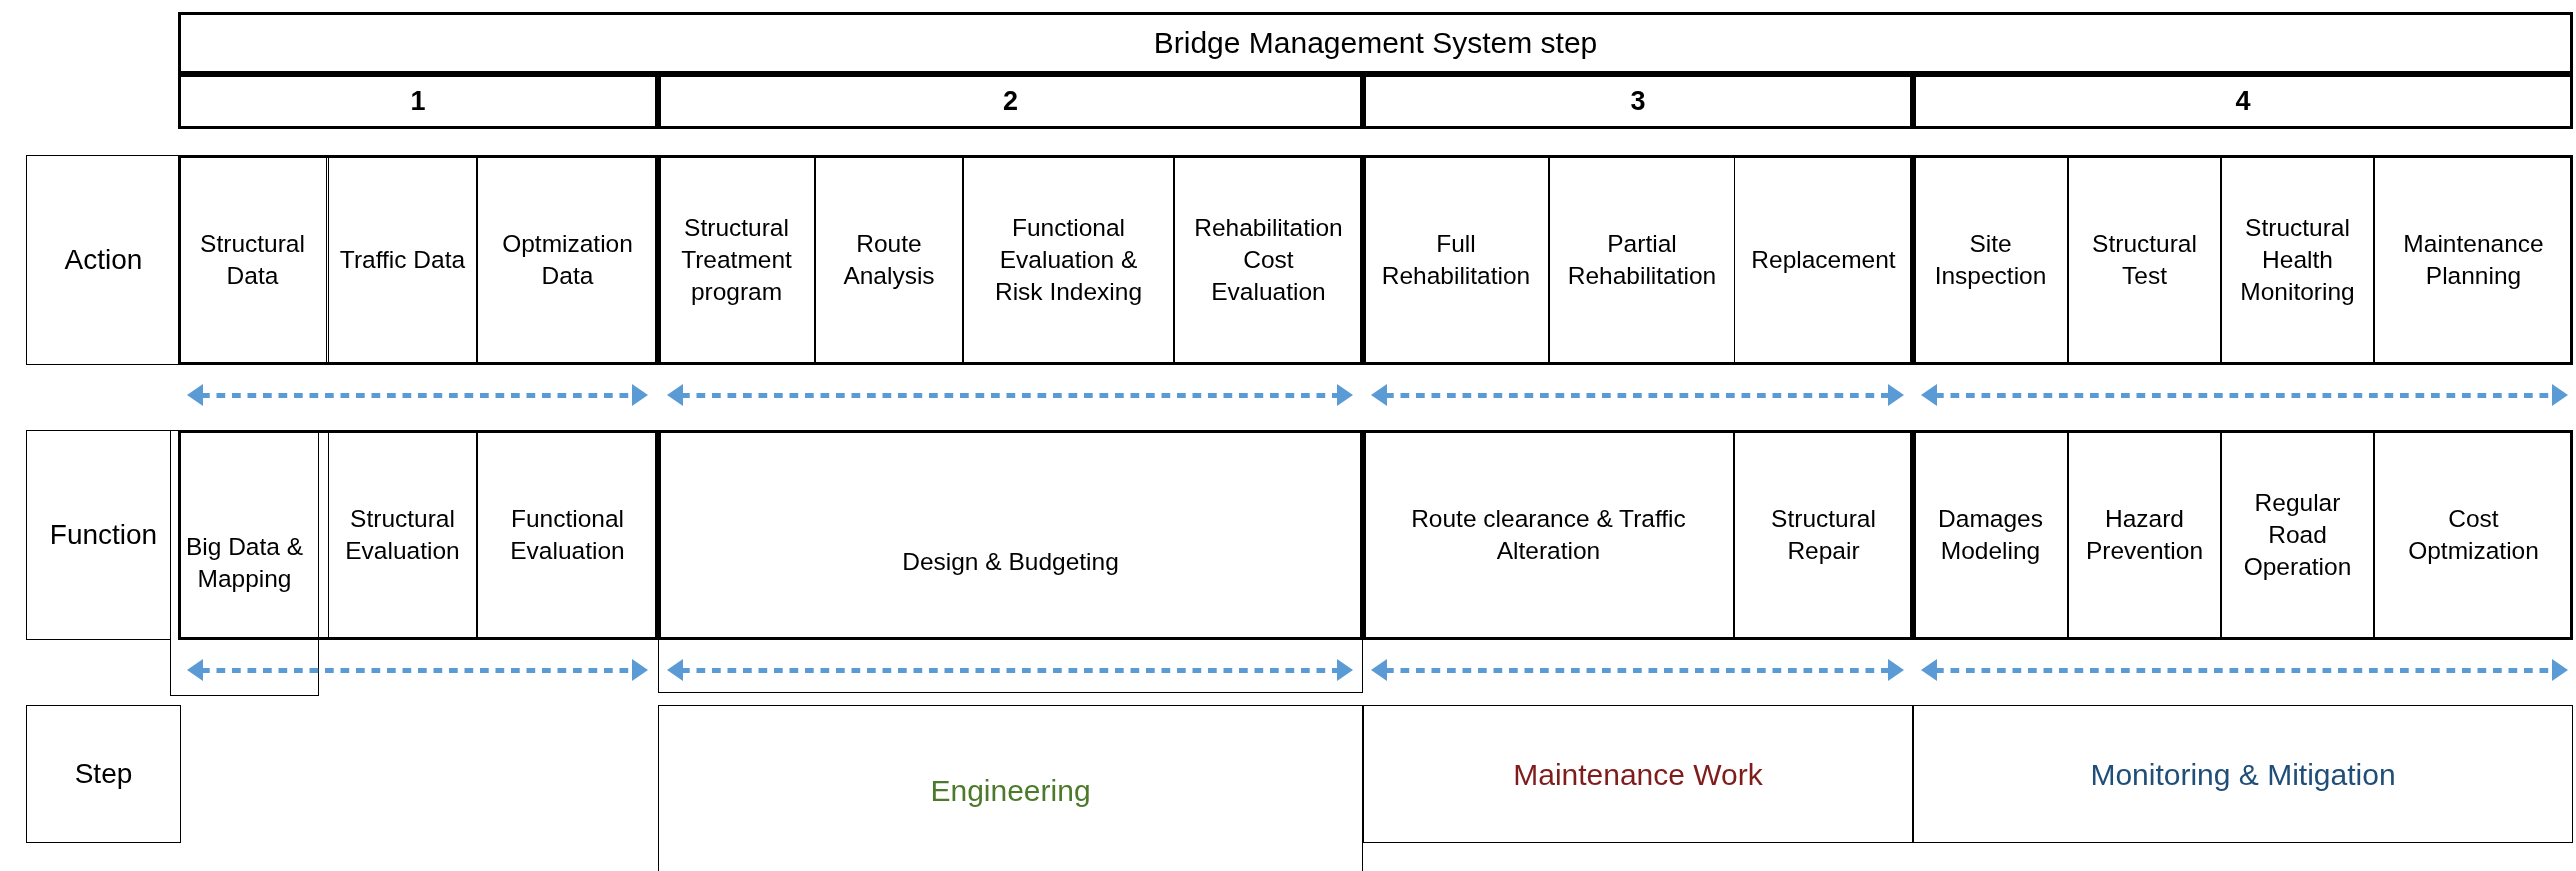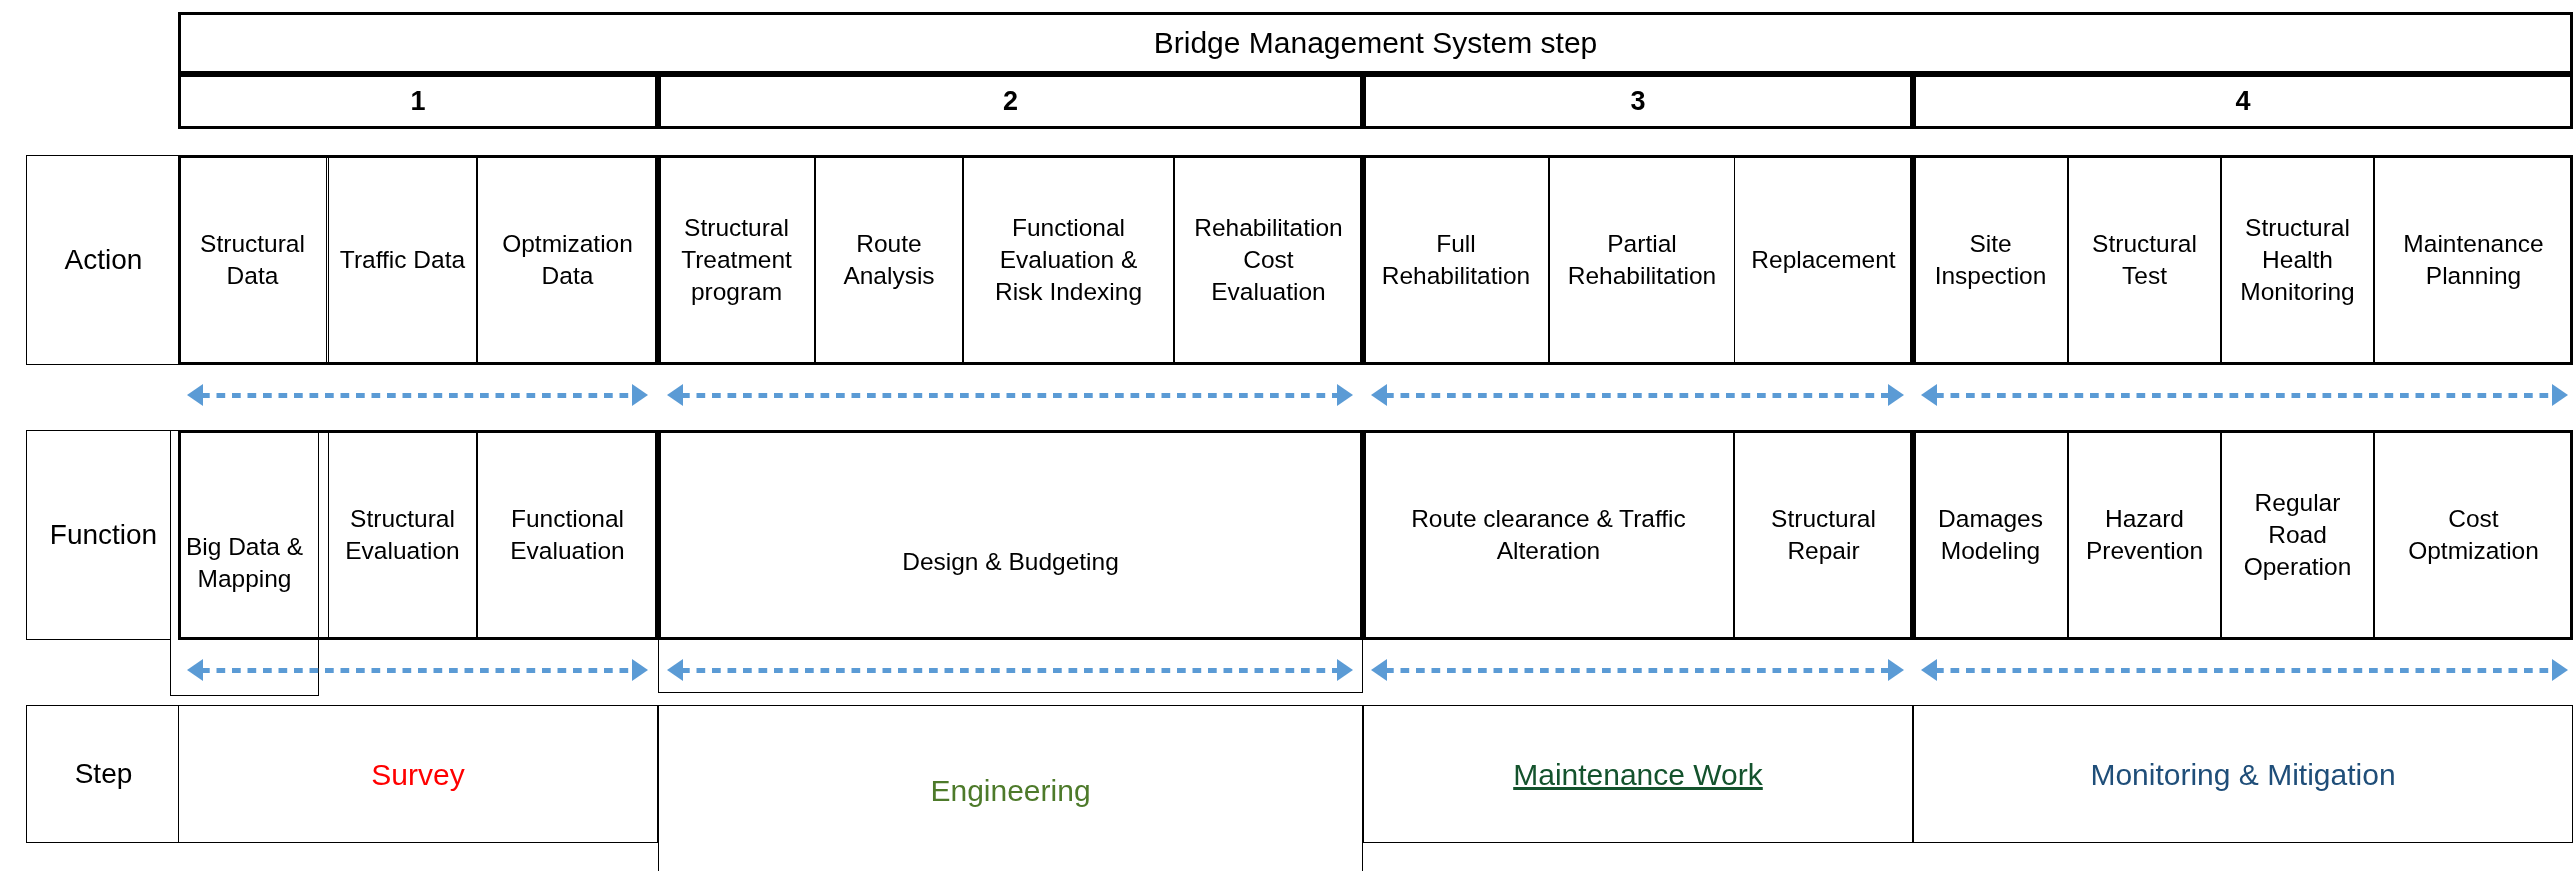--- a/index.html
+++ b/index.html
@@ -287,27 +287,24 @@
       <span class="head left"></span>
       <span class="shaft"></span>
       <span class="head right"></span>
     </div>
   </div>
 
   <div class="cell rowlabel" style="left:26px; top:705px; width:155px; height:138px;">
     <span class="cell-inner">Step</span>
   </div>
 
-  <div class="cell step-cell" style="left:178px; top:705px; width:480px; height:138px;">
-    <span class="cell-inner" style="color: rgb(255, 0, 0);">Survey</span>
-  </div>
   <div class="cell step-cell" style="left:658px; top:705px; width:705px; height:170px;">
     <span class="cell-inner" style="color: rgb(77, 122, 42);">Engineering</span>
   </div>
   <div class="cell step-cell" style="left:1363px; top:705px; width:550px; height:138px;">
-    <span class="cell-inner" style="color: #14532d; text-decoration: underline;">Maintenance Work</span>
+    <span class="cell-inner" style="color: #7f1d1d;">Maintenance Work</span>
   </div>
   <div class="cell step-cell" style="left:1913px; top:705px; width:660px; height:138px;">
     <span class="cell-inner" style="color: rgb(31, 78, 121);">Monitoring &amp; Mitigation</span>
   </div>
 
 </div>
 
 
 </body></html>

